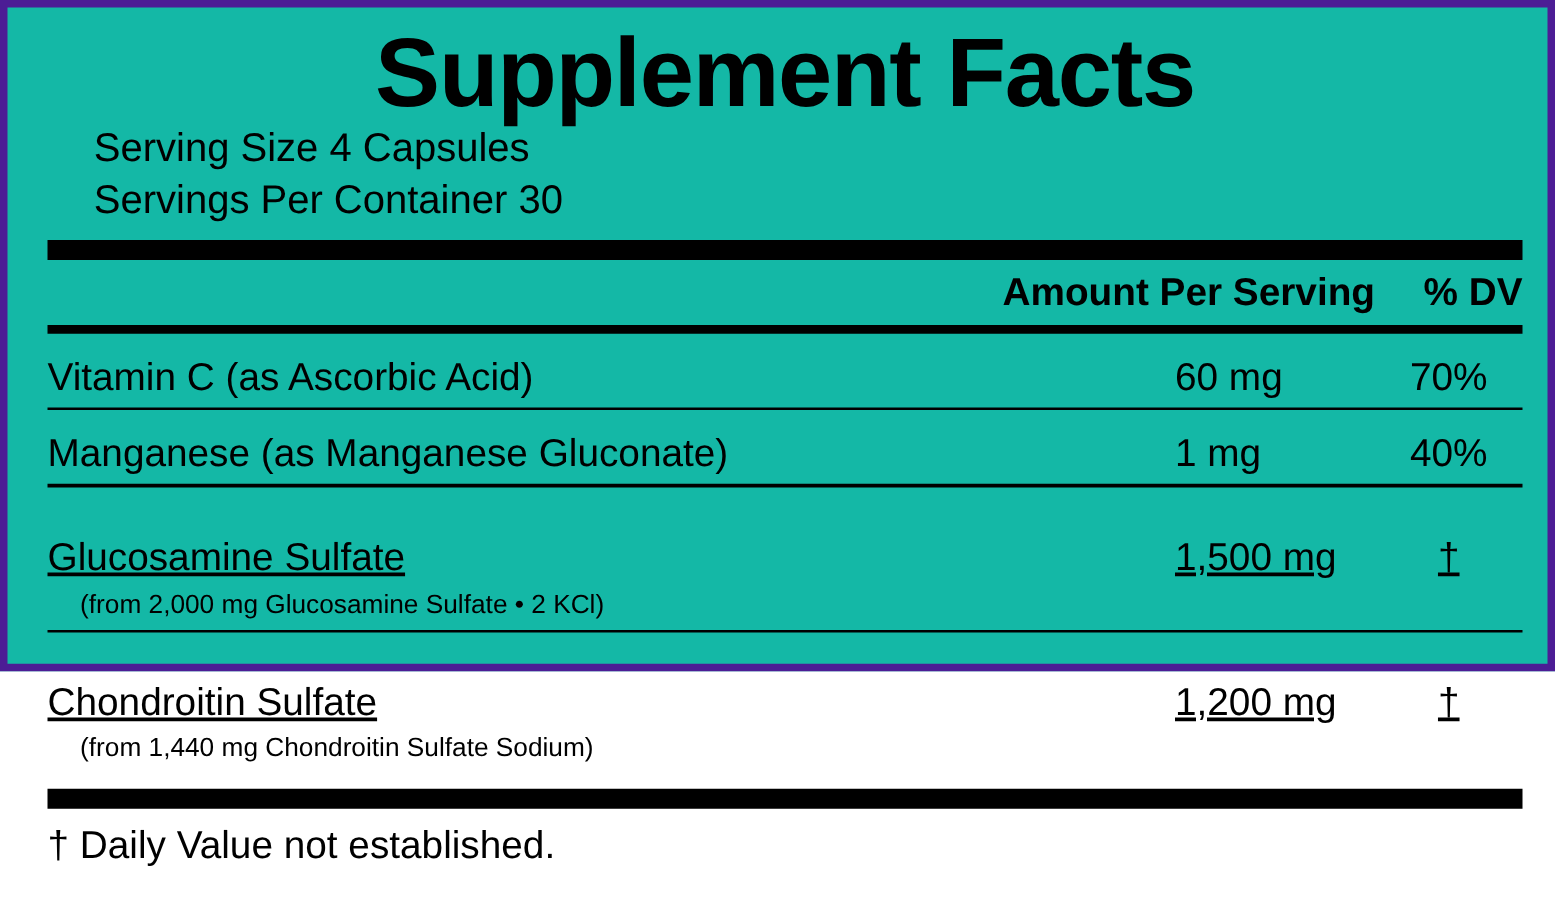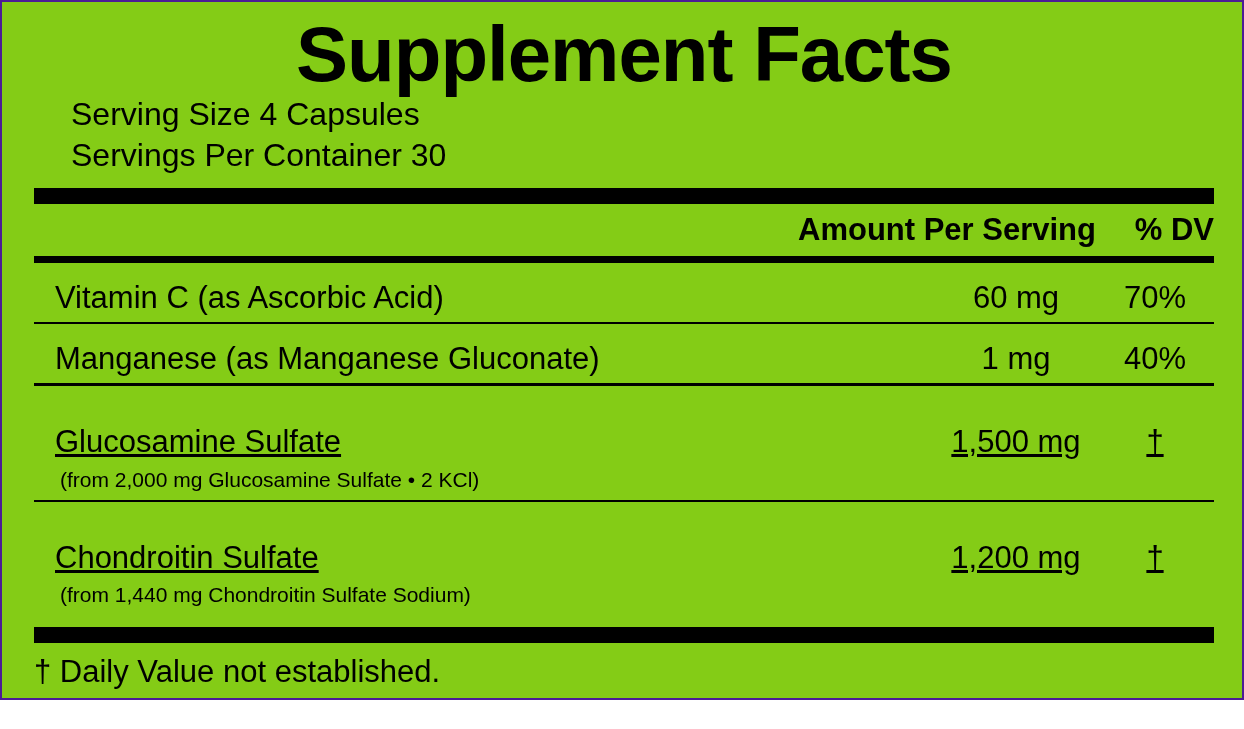--- a/index.html
+++ b/index.html
@@ -12,24 +12,24 @@
     height: 729px;
     font-family: "Liberation Sans", sans-serif;
     color: #000000;
     overflow: hidden;
   }
   .panel {
     position: absolute;
     left: 0;
     top: 0;
     width: 1244px;
-    height: 700px;
+    height: 537px;
     box-sizing: border-box;
-    border: 2px solid #4c1d95;
-    background: #84cc16;
+    border: 6px solid #4c1d95;
+    background: #14b8a6;
   }
   .inner {
     position: absolute;
     left: 32px;
     top: 14px;
     width: 1180px;
   }
   .title {
     font-size: 78px;
     font-weight: bold;
@@ -65,25 +65,24 @@
   .row {
     display: flex;
     align-items: flex-end;
     font-size: 31px;
     line-height: 1.3;
     padding: 4px 0 4px 0;
   }
   .row .name {
     flex: 1 1 auto;
     white-space: nowrap;
-    margin-left: 21px;
   }
   .row .amount {
     flex: 0 0 auto;
-    text-align: center;
+    text-align: left;
     white-space: nowrap;
     padding-right: 0;
     min-width: 160px;
   }
   .row .dv {
     flex: 0 0 118px;
     text-align: center;
     white-space: nowrap;
     margin-top: 11px;
   }

